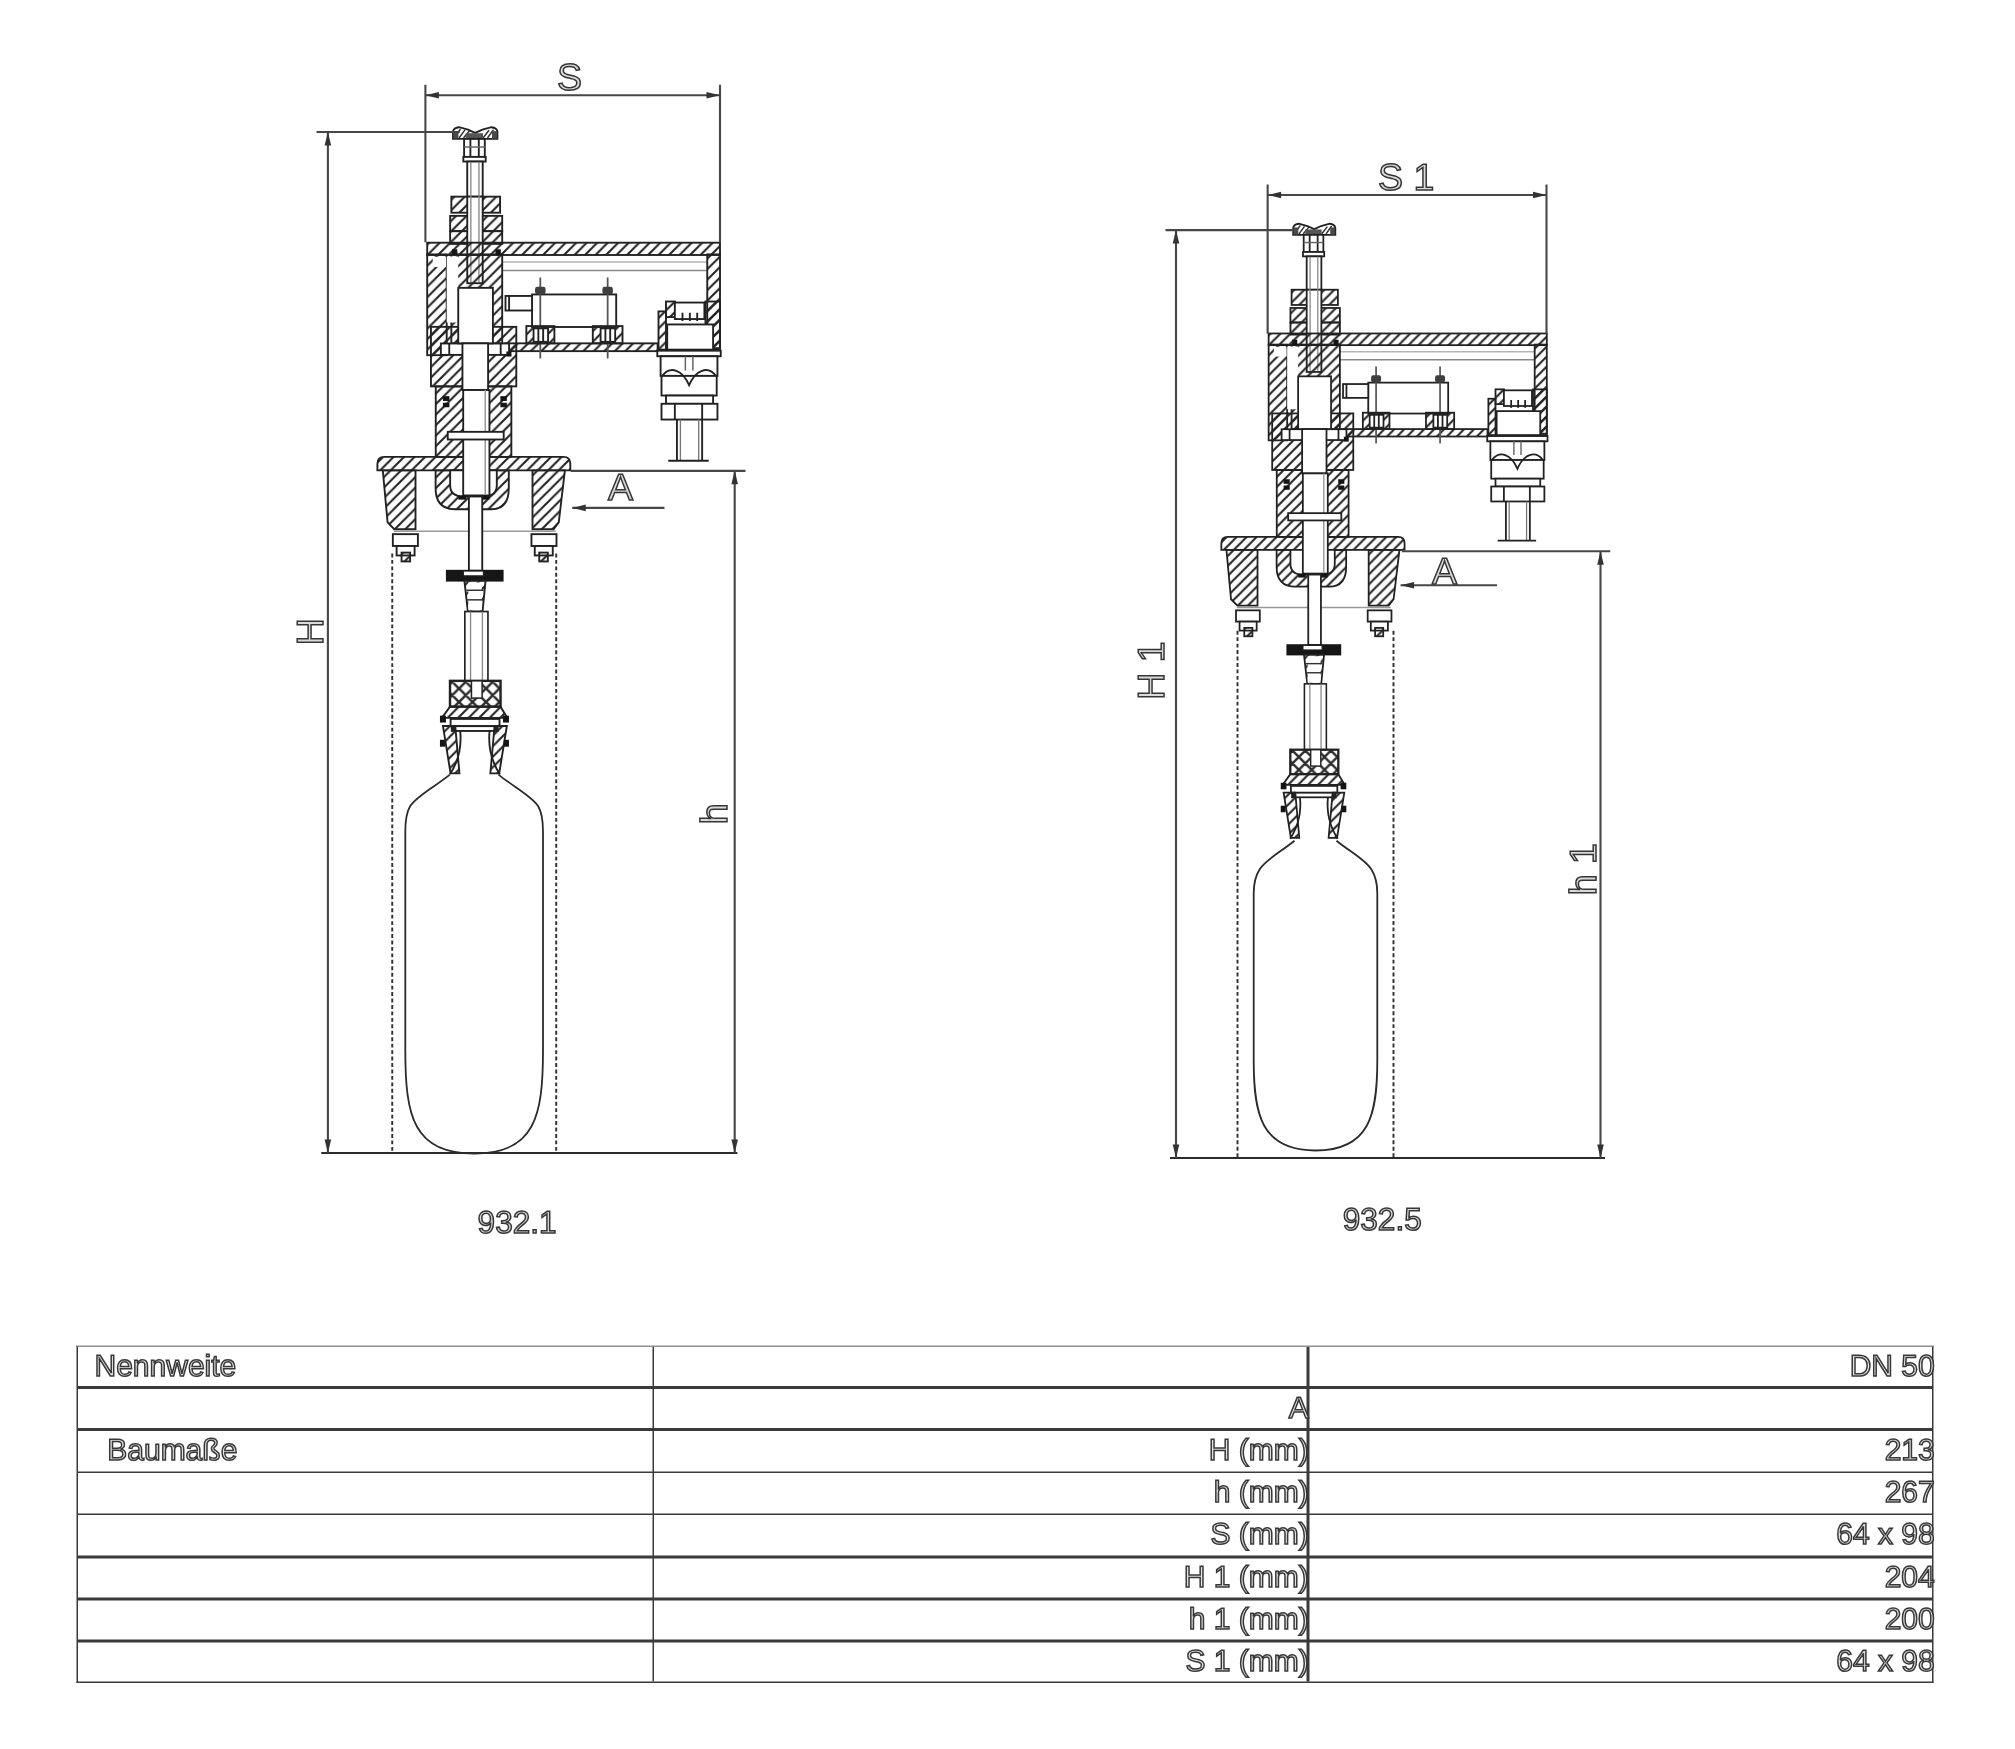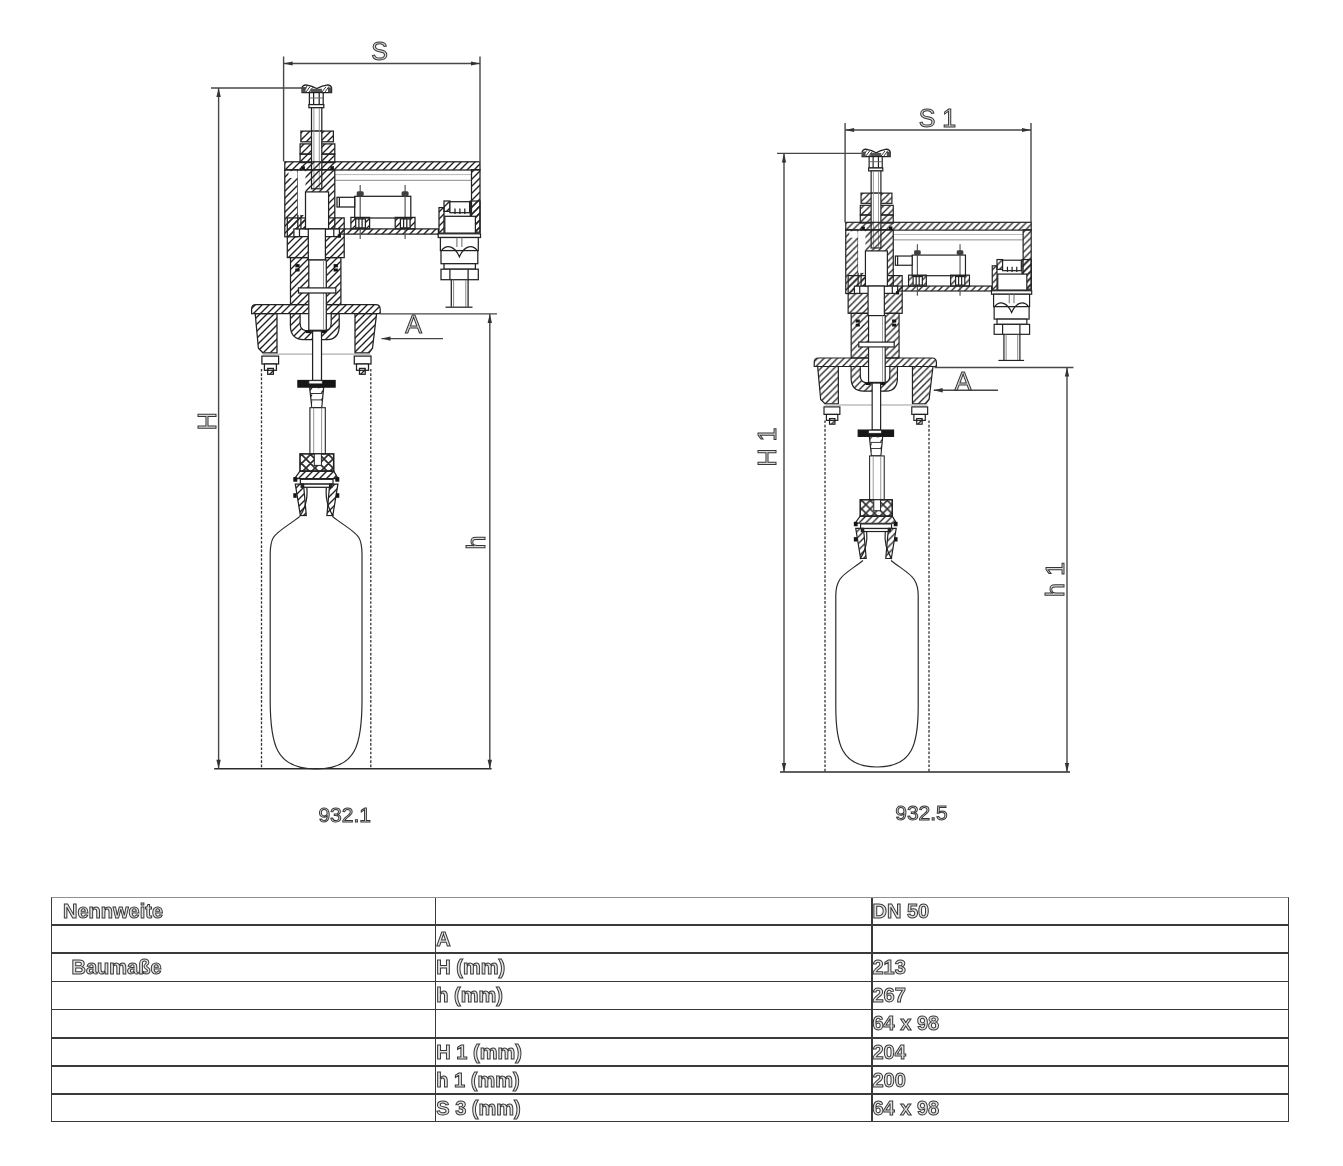--- a/index.html
+++ b/index.html
@@ -1,24 +1,24 @@
 <!DOCTYPE html>
 <html><head>
 <meta charset="utf-8">
 <style>
 html,body{margin:0;padding:0;background:#fff;width:1343px;height:1166px;overflow:hidden;
 font-family:"Liberation Sans",sans-serif;}
 #stage{position:absolute;top:0;left:0;width:1343px;height:1166px;}
 svg{position:absolute;top:0;left:0;}
-#tbl{position:absolute;left:50.5px;top:896.6px;width:1238px;height:225.6px;border:1.5px solid #3a3a3a;border-top:1.4px solid #909090;box-sizing:border-box;font-weight:bold;}
+#tbl{position:absolute;left:50.5px;top:896.6px;width:1238px;height:225.6px;border:1.5px solid #3a3a3a;border-top:1.4px solid #909090;box-sizing:border-box;}
 .hl{position:absolute;left:0;width:100%;height:1.6px;background:#3a3a3a;}
 .vl{position:absolute;top:0;width:1.5px;height:100%;background:#3a3a3a;}
 .t{position:absolute;font-size:20px;line-height:26.8px;height:28.2px;color:#e3e3e3;
 -webkit-text-stroke:1px #383838;white-space:nowrap;}
-.c{text-align:left;}
+.c{text-align:right;}
 </style>
 </head>
 <body>
 <div id="stage">
 <svg width="1343" height="1166" viewBox="0 0 1343 1166">
 <defs>
 <pattern id="ht" width="7" height="7" patternUnits="userSpaceOnUse">
 <path d="M0,7 L7,0 M-1.5,1.5 L1.5,-1.5 M5.5,8.5 L8.5,5.5" stroke="#222" stroke-width="1.4" fill="none"></path>
 </pattern>
 <pattern id="h2" width="9" height="9" patternUnits="userSpaceOnUse">
@@ -245,23 +245,24 @@
 <div class="hl" style="top:139.4px"></div>
 <div class="hl" style="top:167.6px"></div>
 <div class="hl" style="top:195.8px"></div>
 <div class="vl" style="left:383.3px"></div>
 <div class="vl" style="left:819.5px"></div>
 <div class="t" style="left:11.5px;top:0px">Nennweite</div>
 <div class="t" style="left:20px;top:56.4px">Baumaße</div>
 <div class="t c" style="left:384.8px;top:28.2px;width:436.2px">A</div>
 <div class="t c" style="left:384.8px;top:56.4px;width:436.2px">H (mm)</div>
 <div class="t c" style="left:384.8px;top:84.6px;width:436.2px">h (mm)</div>
+<div class="t c" style="left:384.8px;top:112.8px;width:436.2px">S (mm)</div>
 <div class="t c" style="left:384.8px;top:141px;width:436.2px">H 1 (mm)</div>
 <div class="t c" style="left:384.8px;top:169.2px;width:436.2px">h 1 (mm)</div>
-<div class="t c" style="left:384.8px;top:197.4px;width:436.2px">S 3 (mm)</div>
+<div class="t c" style="left:384.8px;top:197.4px;width:436.2px">S 1 (mm)</div>
 <div class="t c" style="left:821px;top:0px;width:417.3px">DN 50</div>
 <div class="t c" style="left:821px;top:56.4px;width:417.3px">213</div>
 <div class="t c" style="left:821px;top:84.6px;width:417.3px">267</div>
 <div class="t c" style="left:821px;top:112.8px;width:417.3px">64 x 98</div>
 <div class="t c" style="left:821px;top:141px;width:417.3px">204</div>
 <div class="t c" style="left:821px;top:169.2px;width:417.3px">200</div>
 <div class="t c" style="left:821px;top:197.4px;width:417.3px">64 x 98</div>
 </div>
 </div>
 

